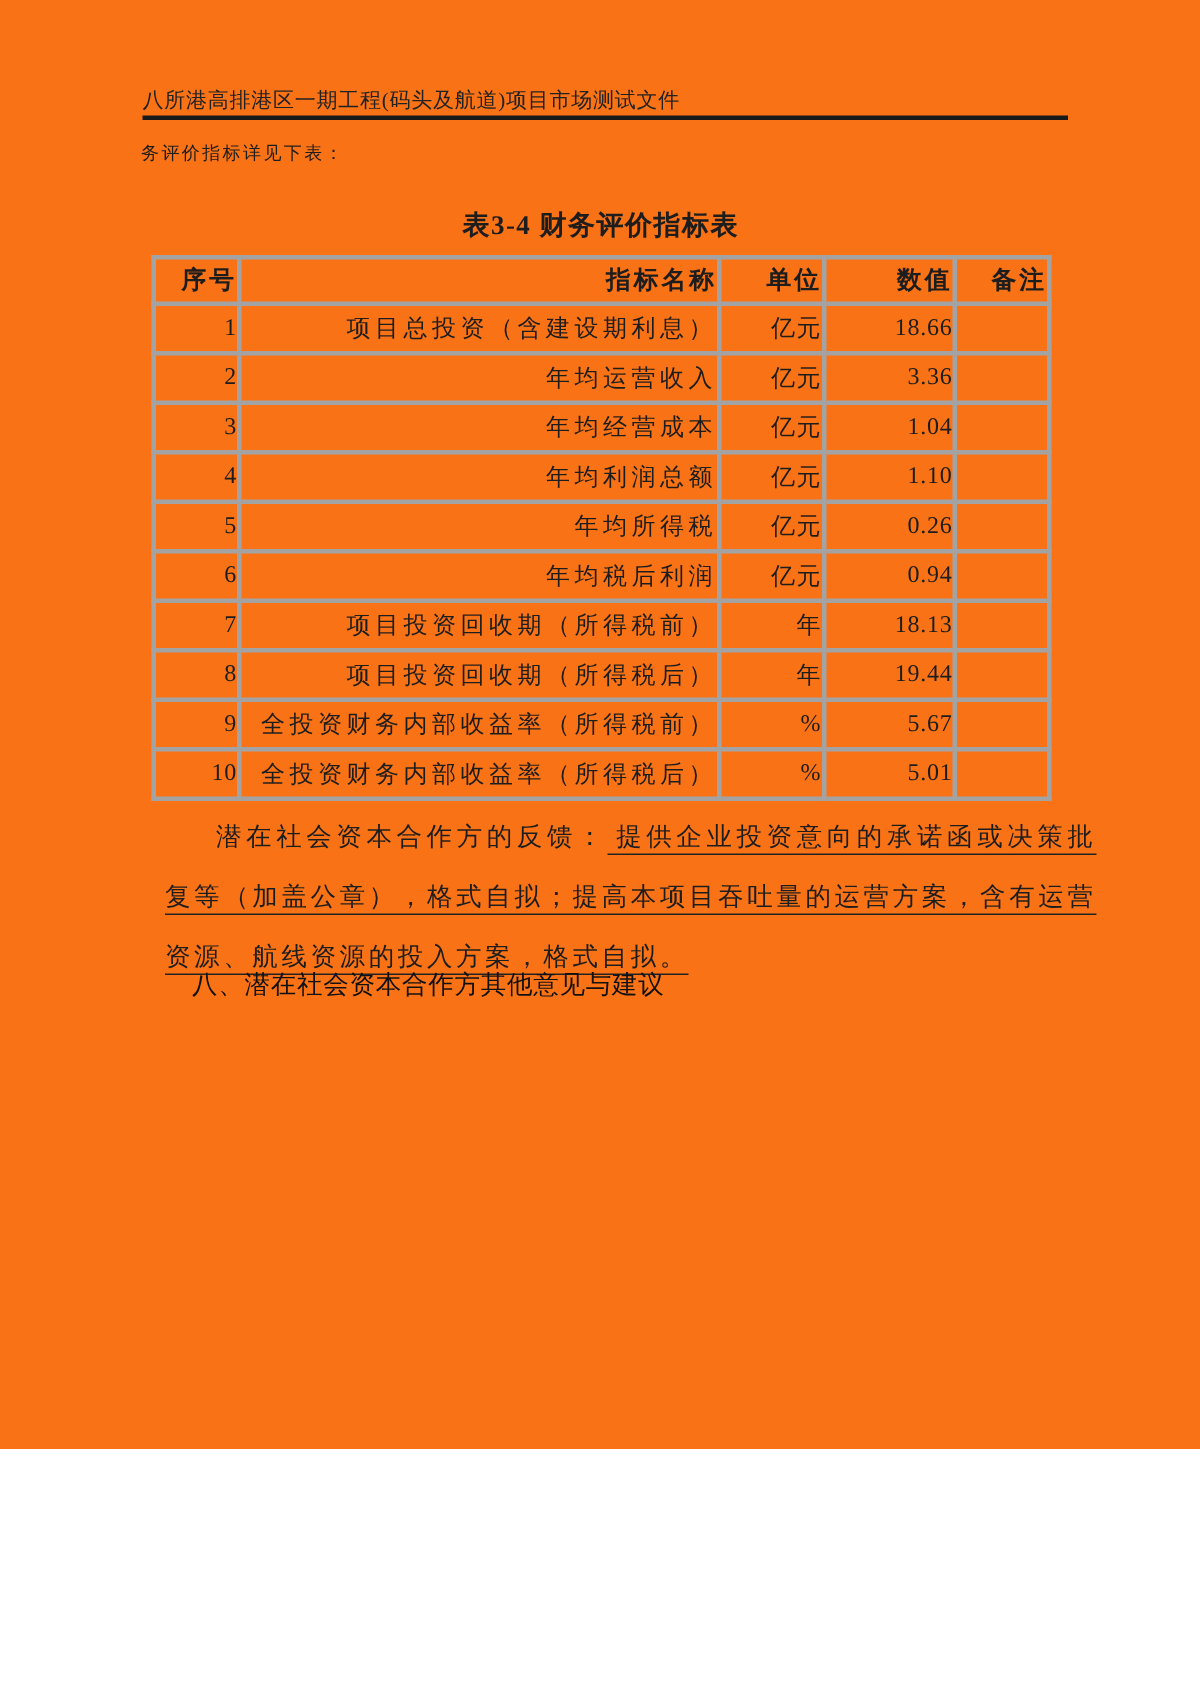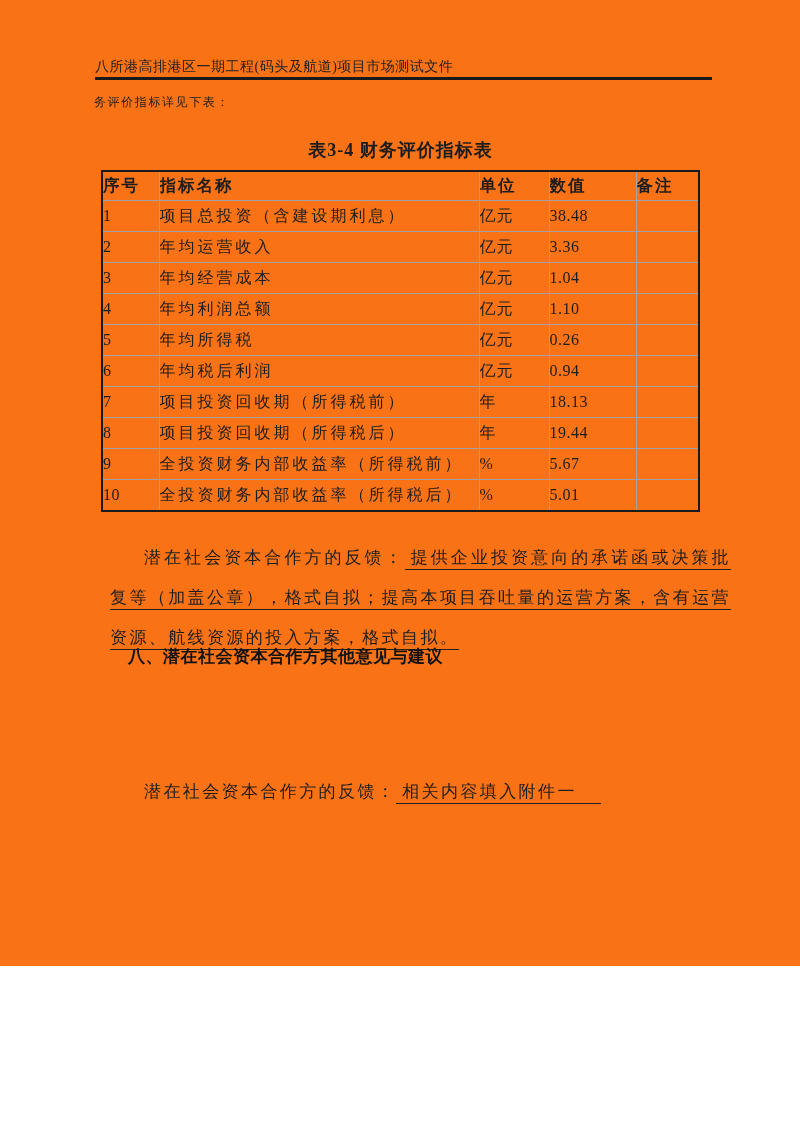--- a/index.html
+++ b/index.html
@@ -23,38 +23,38 @@
   .table-title {
     position:absolute; left:80px; top:126px; width:617px; margin:12px;
     text-align:center; font-size:18px; font-weight:bold; letter-spacing:1px;
   }
   table.fin {
     position:absolute; left:101px; top:170px; width:597px;
     border-collapse:collapse; table-layout:fixed;
     border:2px solid #1a1a1a;
   }
   table.fin th, table.fin td {
-    border:1px solid #a3a3a3; text-align:left; vertical-align:middle;
+    border:3px solid #a3a3a3; text-align:right; vertical-align:middle;
     padding:0; font-size:16px; overflow:hidden; white-space:nowrap;
   }
   table.fin thead th { height:28px; font-weight:bold; letter-spacing:2px; font-size:16.5px; }
   table.fin tbody td { height:30px; }
   td.cell-name { letter-spacing:3px; }
   td.cell-no, td.cell-value { font-size:16.5px; letter-spacing:0.5px; }
   td.cell-unit { letter-spacing:1px; }
   .para {
     position:absolute; left:94px; width:621px; margin:16px;
     line-height:40px; font-size:17px; letter-spacing:2.4px;
     text-align:justify; text-indent:2em;
   }
   .para-feedback1 { top:522px; }
   .section-heading {
     position:absolute; left:94px; top:645px; width:621px; margin:0;
     font-family:"Liberation Sans","DejaVu Sans",sans-serif;
-    font-size:17px; font-weight:bold; letter-spacing:0.5px;
+    font-size:17px; font-weight:normal; letter-spacing:0.5px;
     text-indent:2em; color:#111;
   }
   .para-body { top:672px; }
   .para-feedback2 { top:756px; }
   .u {
     border-bottom:1px solid #222; padding-bottom:2px; padding-left:6px;
   }
   .u-ext { padding-right:24px; }
   .page-number {
     position:absolute; left:0; top:1036px; width:800px; margin:0;
@@ -88,21 +88,21 @@
         <th>单位</th>
         <th>数值</th>
         <th>备注</th>
       </tr>
     </thead>
     <tbody>
         <tr>
           <td class="cell-no">1</td>
           <td class="cell-name">项目总投资（含建设期利息）</td>
           <td class="cell-unit">亿元</td>
-          <td class="cell-value">38.48</td>
+          <td class="cell-value">18.66</td>
           <td class="cell-note"></td>
         </tr>
         <tr>
           <td class="cell-no">2</td>
           <td class="cell-name">年均运营收入</td>
           <td class="cell-unit">亿元</td>
           <td class="cell-value">3.36</td>
           <td class="cell-note"></td>
         </tr>
         <tr>
@@ -162,17 +162,16 @@
           <td class="cell-note"></td>
         </tr>
       </tbody>
   </table>
 
   <p class="para para-feedback1"><span>潜在社会资本合作方的反馈：</span><span class="u">提供企业投资意向的承诺函或决策批复等（加盖公章），格式自拟；提高本项目吞吐量的运营方案，含有运营资源、航线资源的投入方案，格式自拟。</span></p>
 
   <p class="section-heading">八、潜在社会资本合作方其他意见与建议</p>
 
 
-  <p class="para para-feedback2"><span>潜在社会资本合作方的反馈：</span><span class="u u-ext">相关内容填入附件一</span></p>
 
   <p class="page-number">10</p>
 
 </div>
 
 </body></html>

